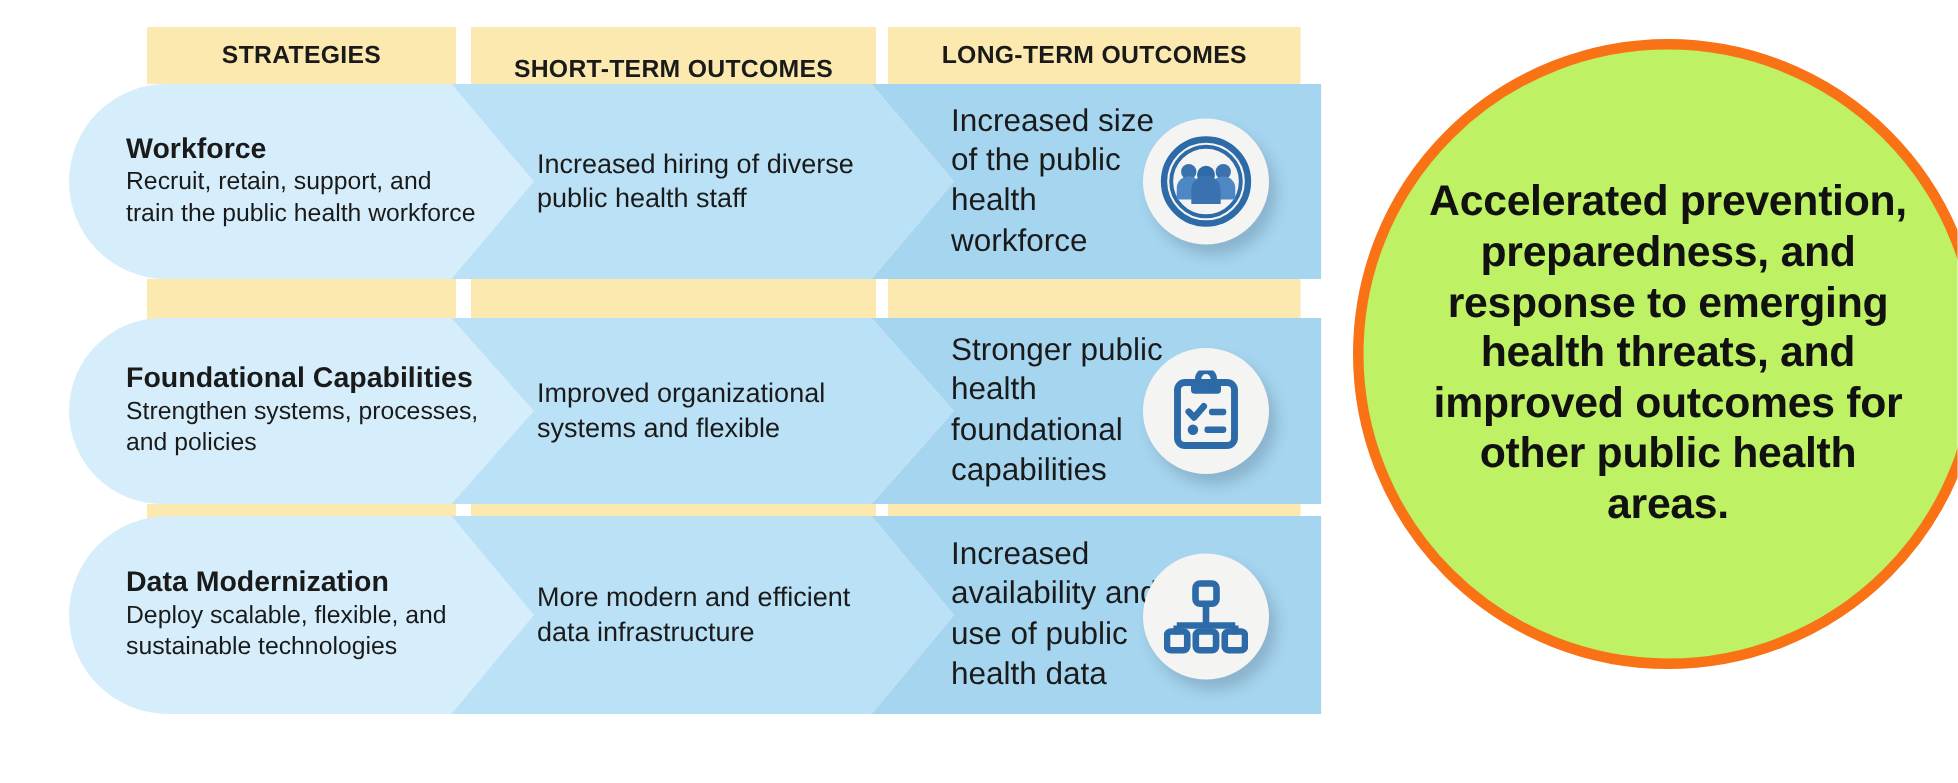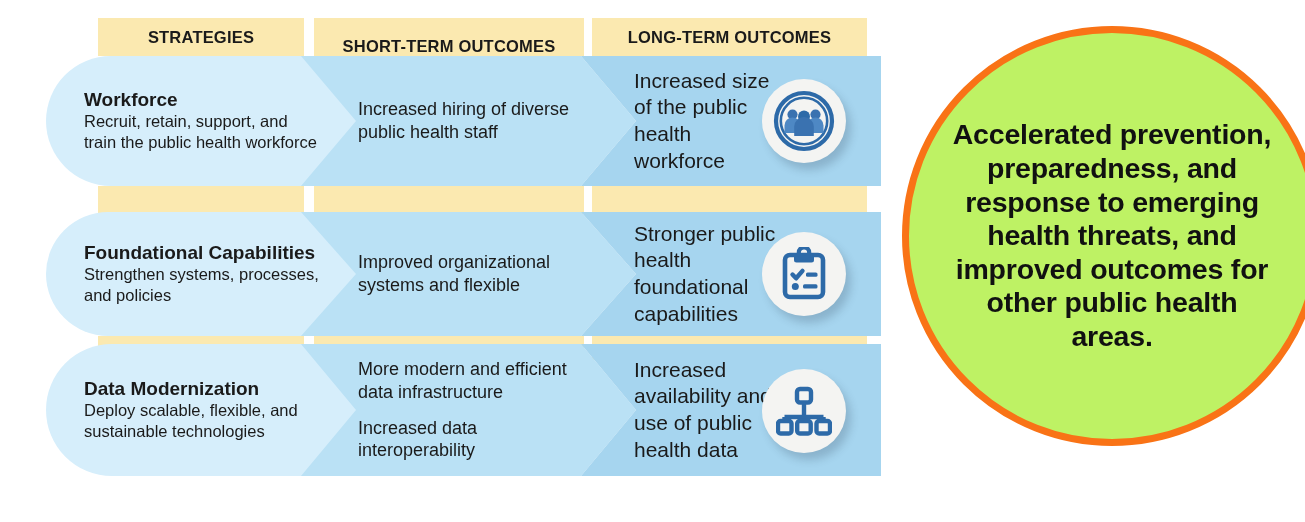--- a/index.html
+++ b/index.html
@@ -209,21 +209,20 @@
 
     <div class="vcenter celltext cell0">
       <div>
         <span class="title">Data Modernization</span>
         <span>Deploy scalable, flexible, and sustainable technologies</span>
       </div>
     </div>
 
     <div class="vcenter celltext cell1">
       <p>More modern and efficient data infrastructure</p>
-      <p>Increased data interoperability</p>
     </div>
 
     <div class="vcenter celltext cell2">
       <p>Increased availability and use of public health data</p>
     </div>
 
     <div class="badge" style="left:726px; top:25px;">
       <svg width="56" height="50" viewBox="0 0 56 50" aria-hidden="true">
         <rect x="21" y="3" width="14" height="13.5" rx="3" fill="none" stroke="#2d6aa8" stroke-width="4.4"></rect>
         <path d="M28 16.5 V31" fill="none" stroke="#2d6aa8" stroke-width="4.4"></path>

